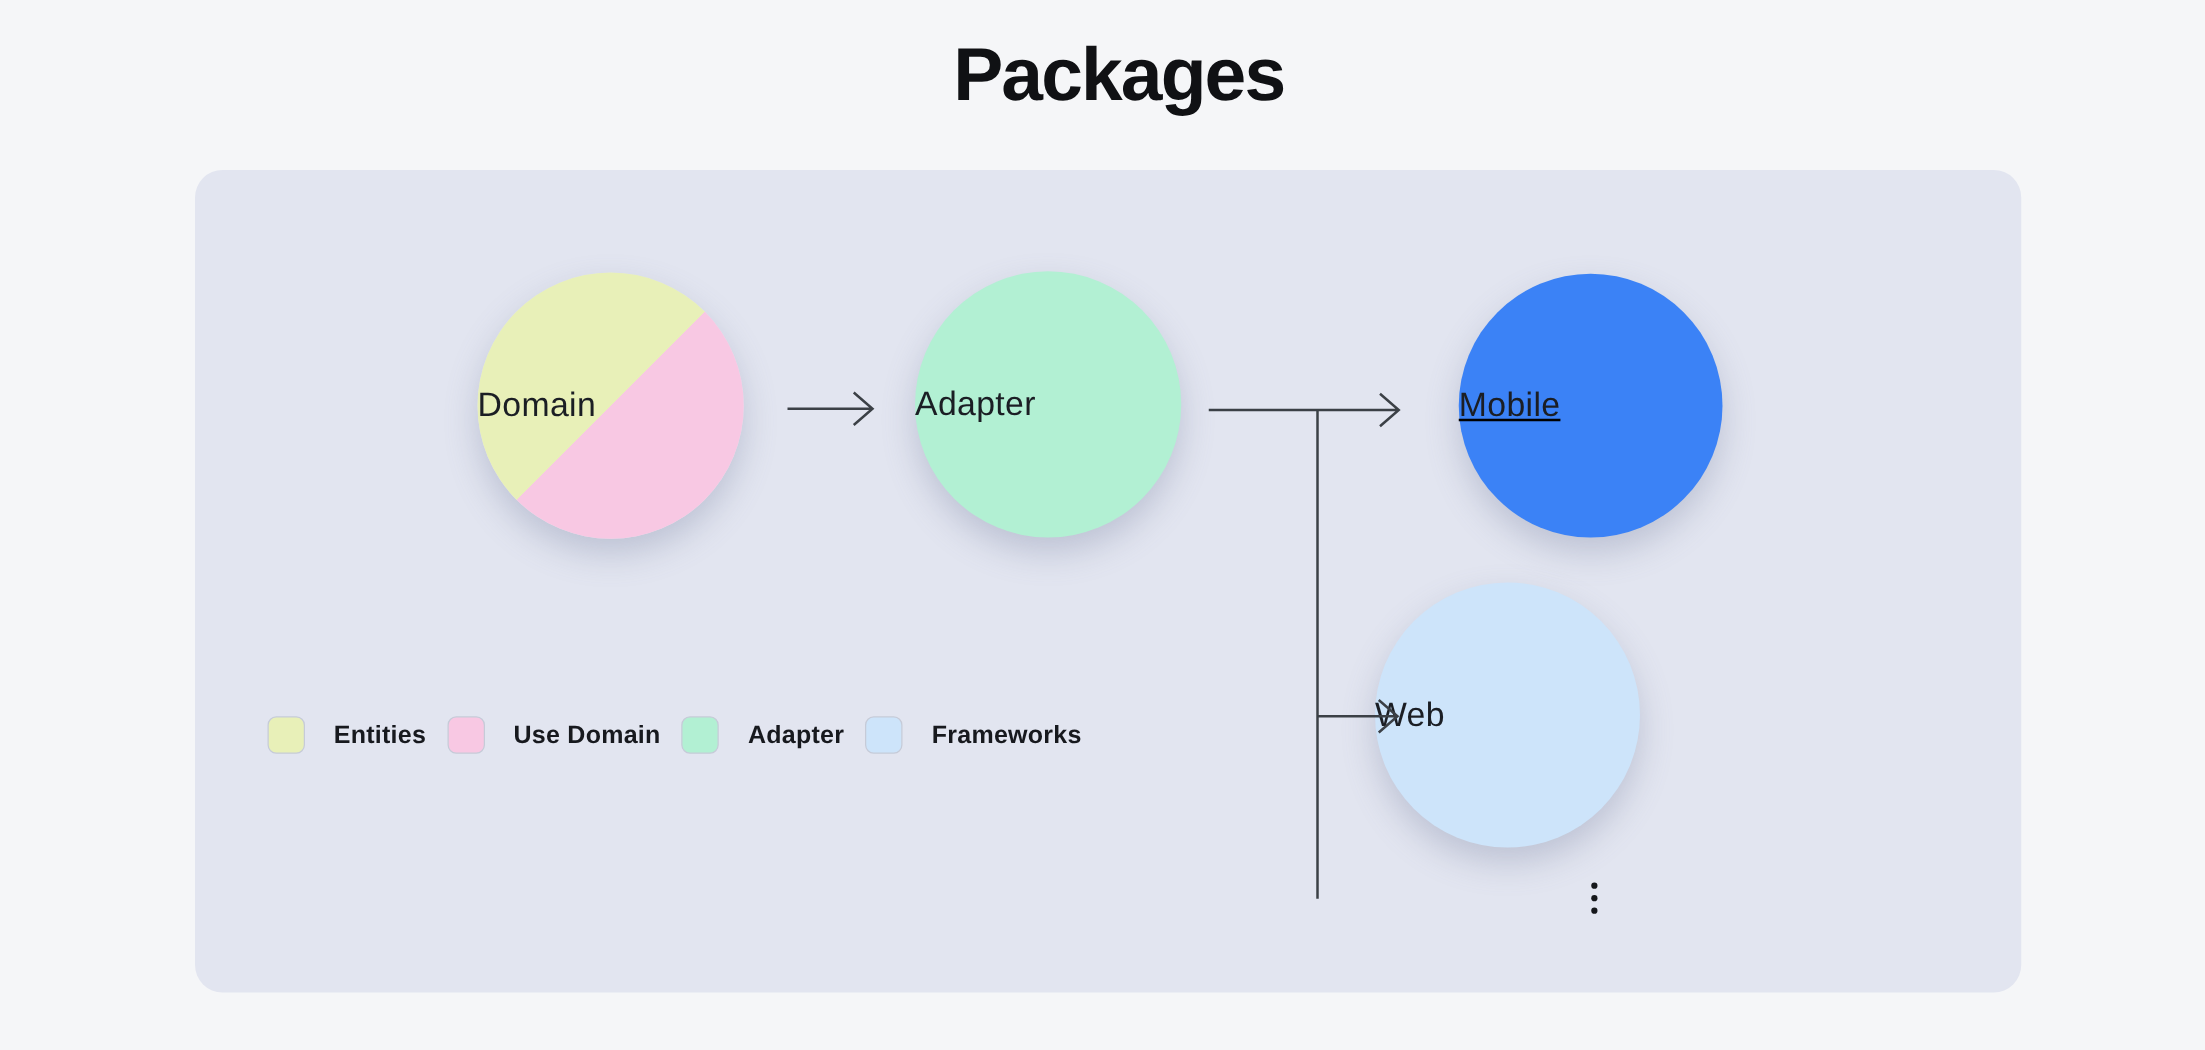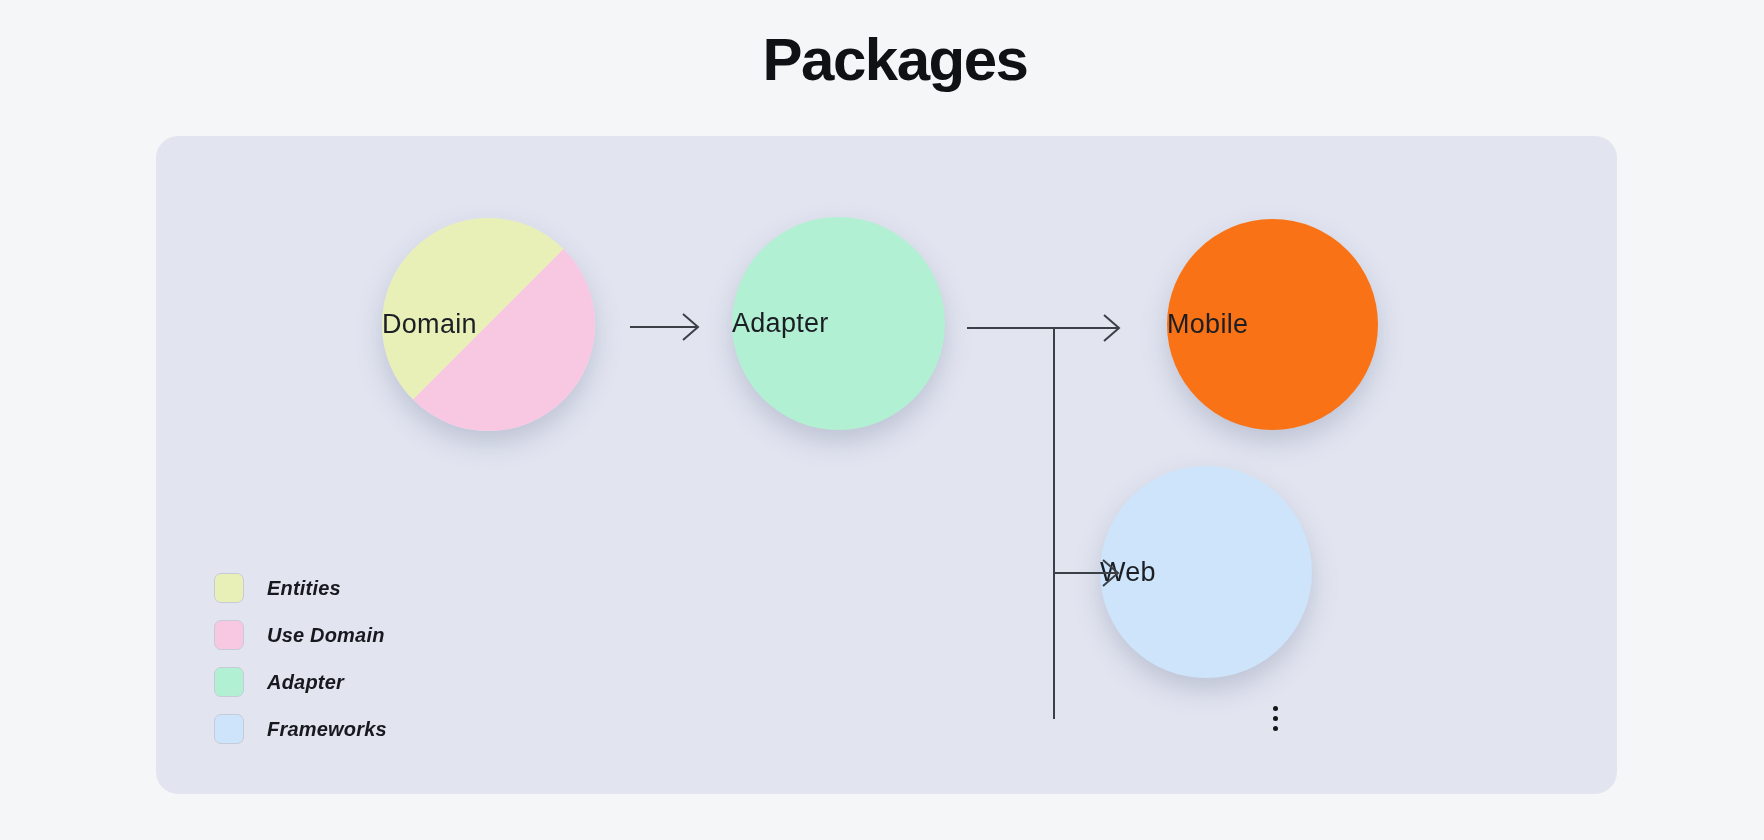--- a/index.html
+++ b/index.html
@@ -59,21 +59,22 @@
   .node-domain {
     left: 382px; top: 218px; width: 213px; height: 213px;
     background: linear-gradient(135deg, #e8f0b8 50%, #f8c8e3 50%);
   }
   .node-adapter {
     left: 732px; top: 217px; width: 213px; height: 213px;
     background: #b2f0d3;
   }
   .node-mobile {
     left: 1167px; top: 219px; width: 211px; height: 211px;
-    background: #f97316;
+    background: #3b82f6;
+    text-decoration: underline;
   }
   .node-web {
     left: 1100px; top: 466px; width: 212px; height: 212px;
     background: #cde4fa;
   }
 
   
   .connectors {
     position: absolute;
     left: 0;
@@ -87,23 +88,22 @@
     stroke-width: 2;
     fill: none;
   }
 
   
   .legend {
     position: absolute;
     left: 214px;
     top: 573px;
     display: flex;
-    flex-direction: column;
+    flex-direction: row;
     gap: 17px;
-    font-style: italic;
   }
   .legend-row {
     display: flex;
     align-items: center;
     gap: 23px;
     height: 30px;
   }
   .swatch {
     width: 30px;
     height: 30px;

